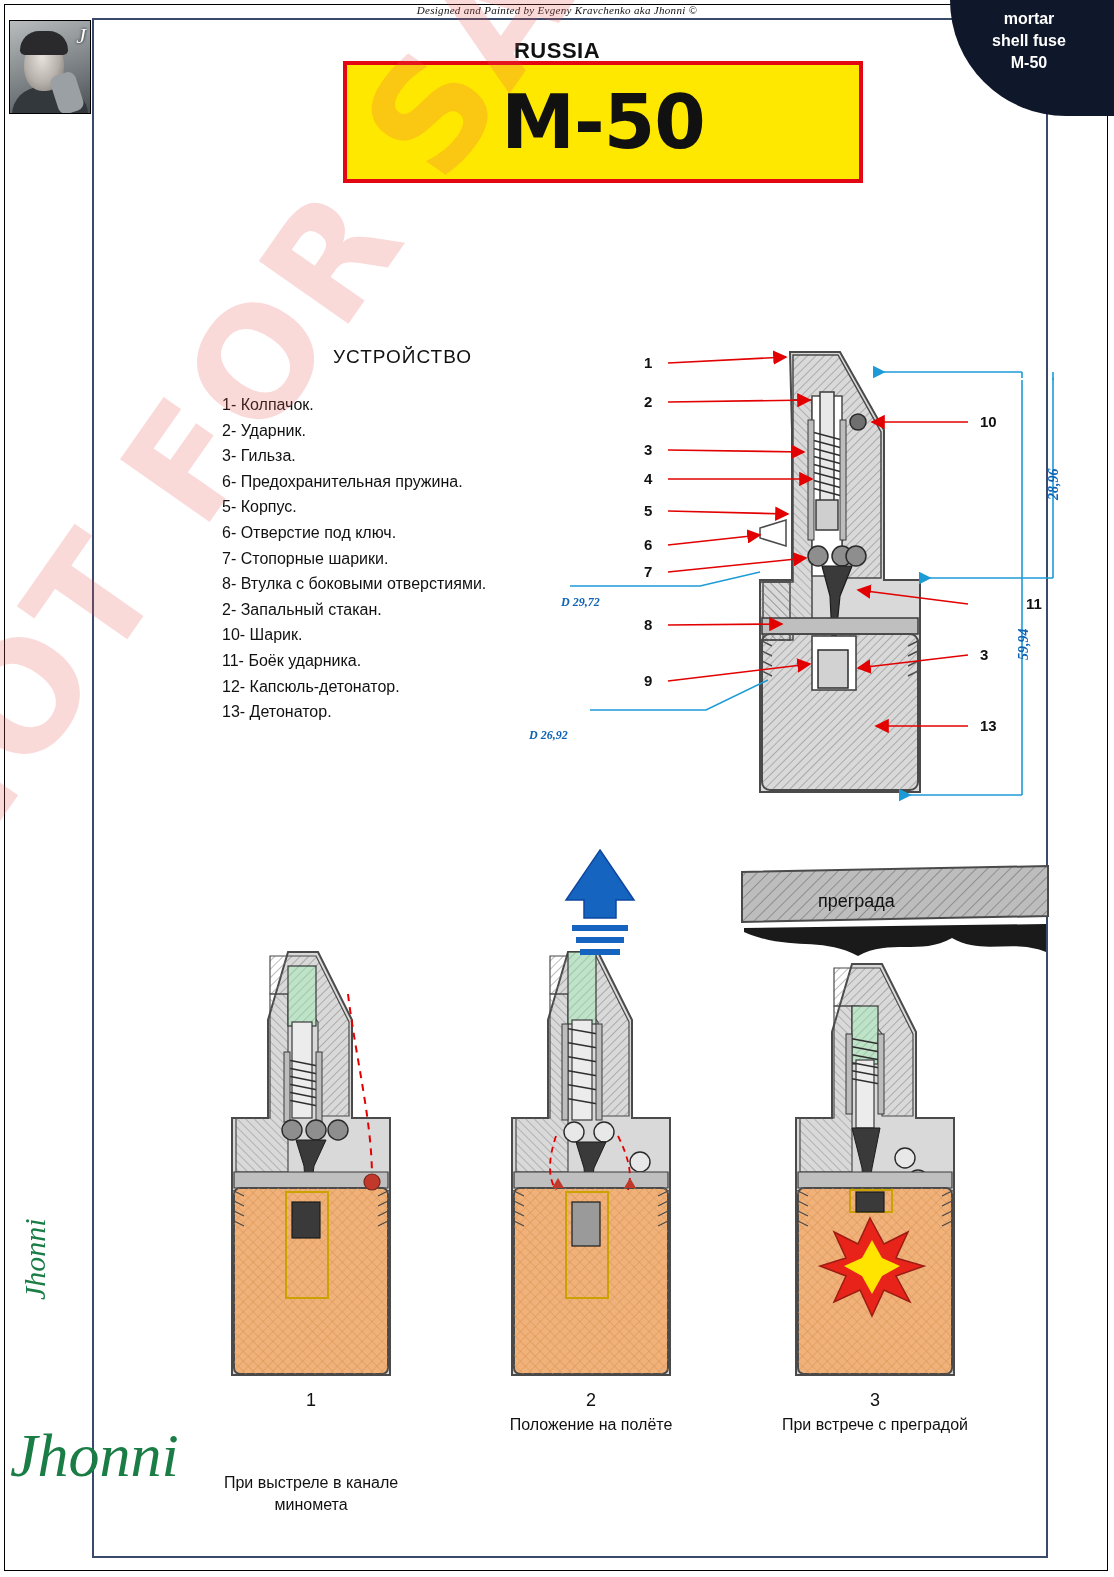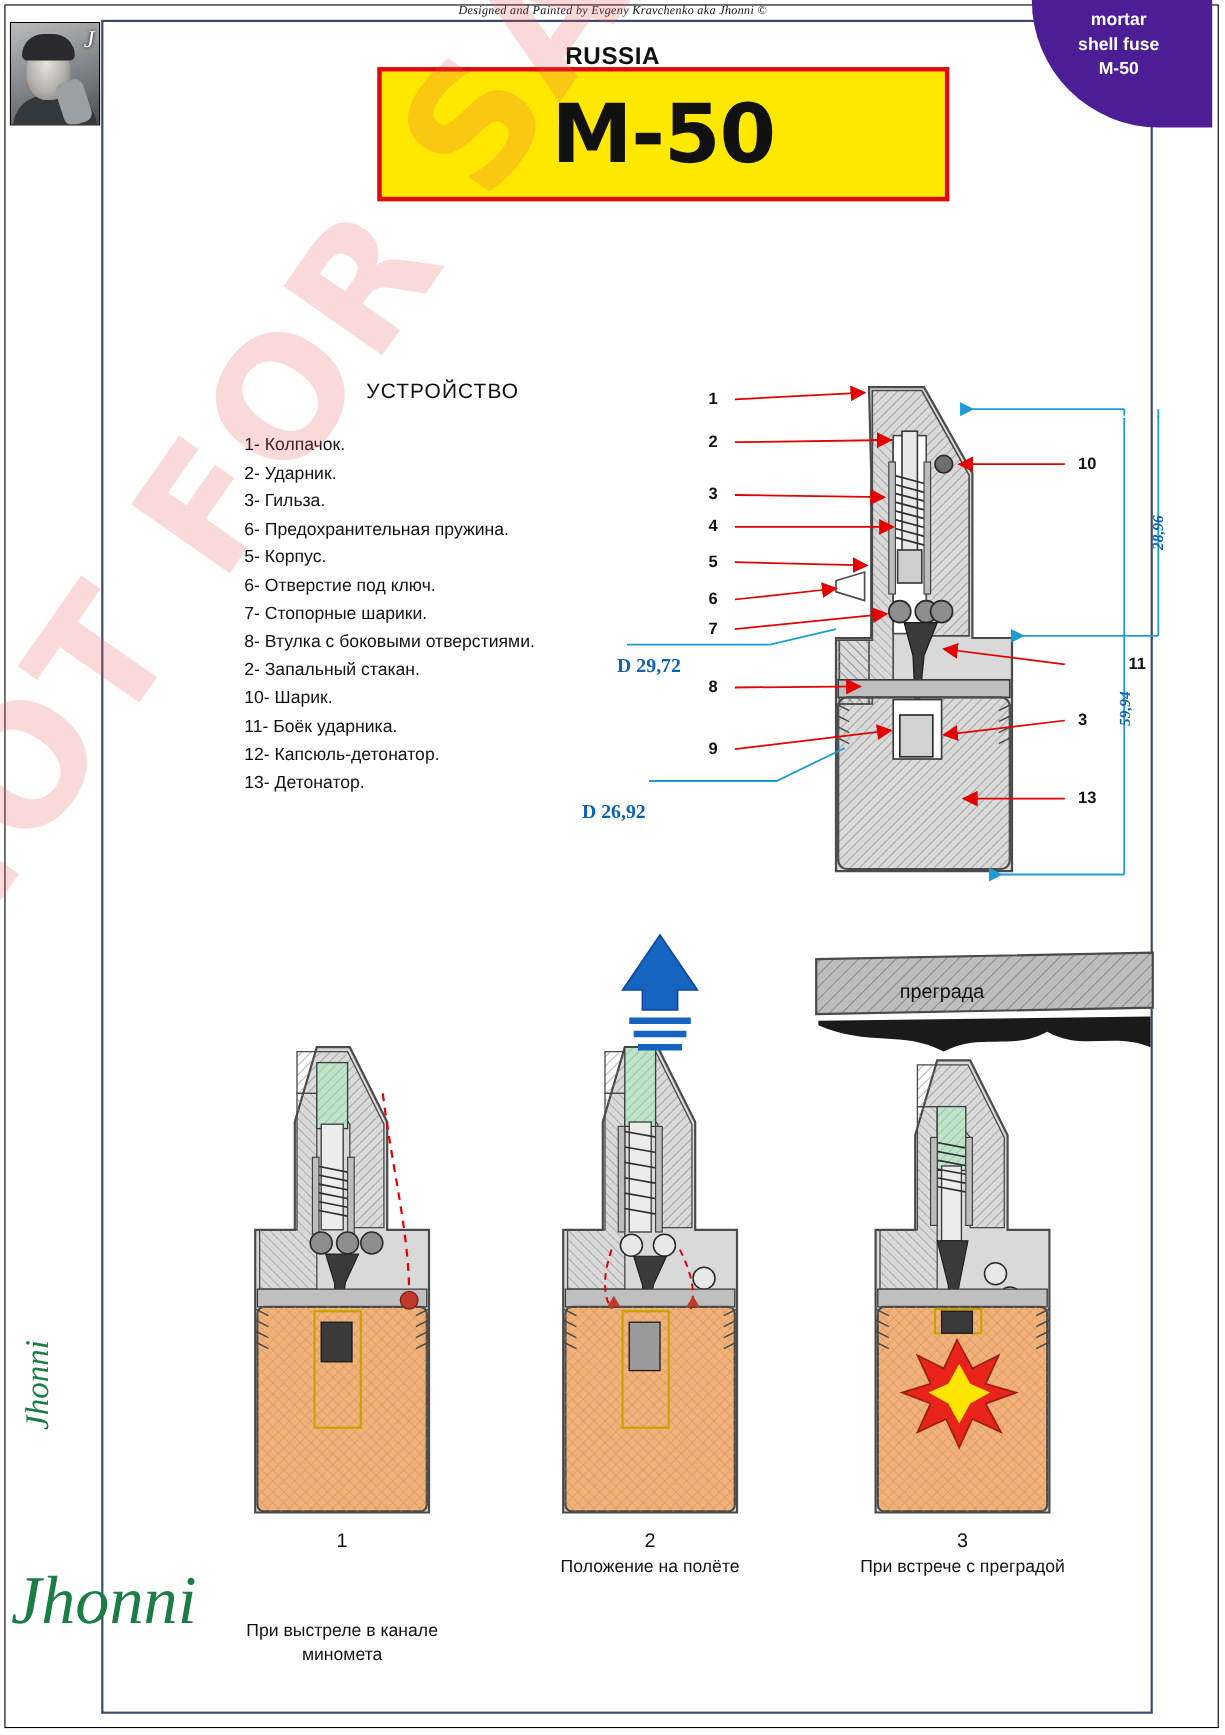--- a/index.html
+++ b/index.html
@@ -21,21 +21,21 @@
      background:linear-gradient(160deg,#b9bdc0 0%,#8d9295 40%,#6d7276 70%,#4a4e51 100%);}
   .photo-face{position:absolute;left:14px;top:18px;width:40px;height:52px;border-radius:50% 50% 45% 45%;
      background:radial-gradient(ellipse at 45% 35%,#e7e2dc 0%,#b5b0aa 55%,#6f6b66 100%);}
   .photo-hair{position:absolute;left:10px;top:10px;width:48px;height:24px;border-radius:24px 24px 6px 6px;background:#2a2a2c;}
   .photo-shoulder{position:absolute;left:2px;top:66px;width:76px;height:28px;border-radius:34px 34px 0 0;background:#33383c;}
   .photo-arm{position:absolute;left:44px;top:52px;width:26px;height:40px;background:#9aa0a4;transform:rotate(-18deg);border-radius:8px;}
   .photo-J{position:absolute;right:4px;top:2px;font-family:"Liberation Serif",serif;font-style:italic;font-size:22px;color:#fff;
      text-shadow:0 0 3px #000;}
 
   
-  .corner-banner{position:absolute;right:12px;top:0;width:164px;height:116px;background:#4c1d95;color:#fff;
+  .corner-banner{position:absolute;right:0;top:0;width:164px;height:116px;background:#0f172a;color:#fff;
      border-bottom-left-radius:130px;}
   .corner-banner .cb-txt{position:absolute;right:10px;top:8px;width:150px;text-align:center;font-weight:bold;font-size:16px;line-height:22px;}
 
   
   .country{position:absolute;left:0;top:38px;width:1114px;text-align:center;font-weight:bold;font-size:22px;color:#111;letter-spacing:.5px;}
   .title-box{position:absolute;left:343px;top:61px;width:520px;height:122px;background:#ffe800;border:4px solid #e30613;box-sizing:border-box;}
   .title-box .t{position:absolute;left:0;top:50%;transform:translateY(-50%);width:100%;text-align:center;
      font-weight:bold;font-size:74px;letter-spacing:-1px;color:#111;font-family:"DejaVu Sans",sans-serif;}
   .subtitle{position:absolute;left:200px;top:196px;width:800px;text-align:center;font-weight:bold;font-size:17px;line-height:25px;color:#111;}
 
@@ -51,21 +51,21 @@
      letter-spacing:6px;line-height:150px;font-family:"DejaVu Sans",sans-serif;white-space:nowrap;}
 
   
   .signature{position:absolute;left:10px;top:1300px;width:80px;height:240px;}
   .sig-v{position:absolute;left:8px;top:0;font-family:"Liberation Serif",serif;font-style:italic;font-size:30px;color:#1a7d46;
      transform:rotate(-90deg);transform-origin:left top;white-space:nowrap;}
   .sig-big{position:absolute;left:0px;top:120px;font-family:"Liberation Serif",serif;font-style:italic;font-size:62px;color:#1a7d46;}
 
   
   .cl{position:absolute;font-size:15px;font-weight:bold;color:#111;}
-  .dim{position:absolute;font-family:"Liberation Serif",serif;font-weight:bold;font-size:18px;color:#0d63b5;}
+  .dim{position:absolute;font-family:"Liberation Serif",serif;font-style:italic;font-weight:bold;font-size:12px;color:#0d63b5;}
   .dimv{position:absolute;font-family:"Liberation Serif",serif;font-style:italic;font-weight:bold;font-size:14px;color:#0d63b5;
      transform:rotate(-90deg);transform-origin:left top;white-space:nowrap;}
 
   
   .seq-num{position:absolute;font-size:18px;color:#111;text-align:center;width:200px;}
   .seq-cap{position:absolute;font-size:16px;line-height:22px;color:#111;text-align:center;width:220px;}
 
   .obstacle-label{position:absolute;left:818px;top:891px;font-size:18px;color:#111;text-align:right;}
 
   svg{display:block;}

